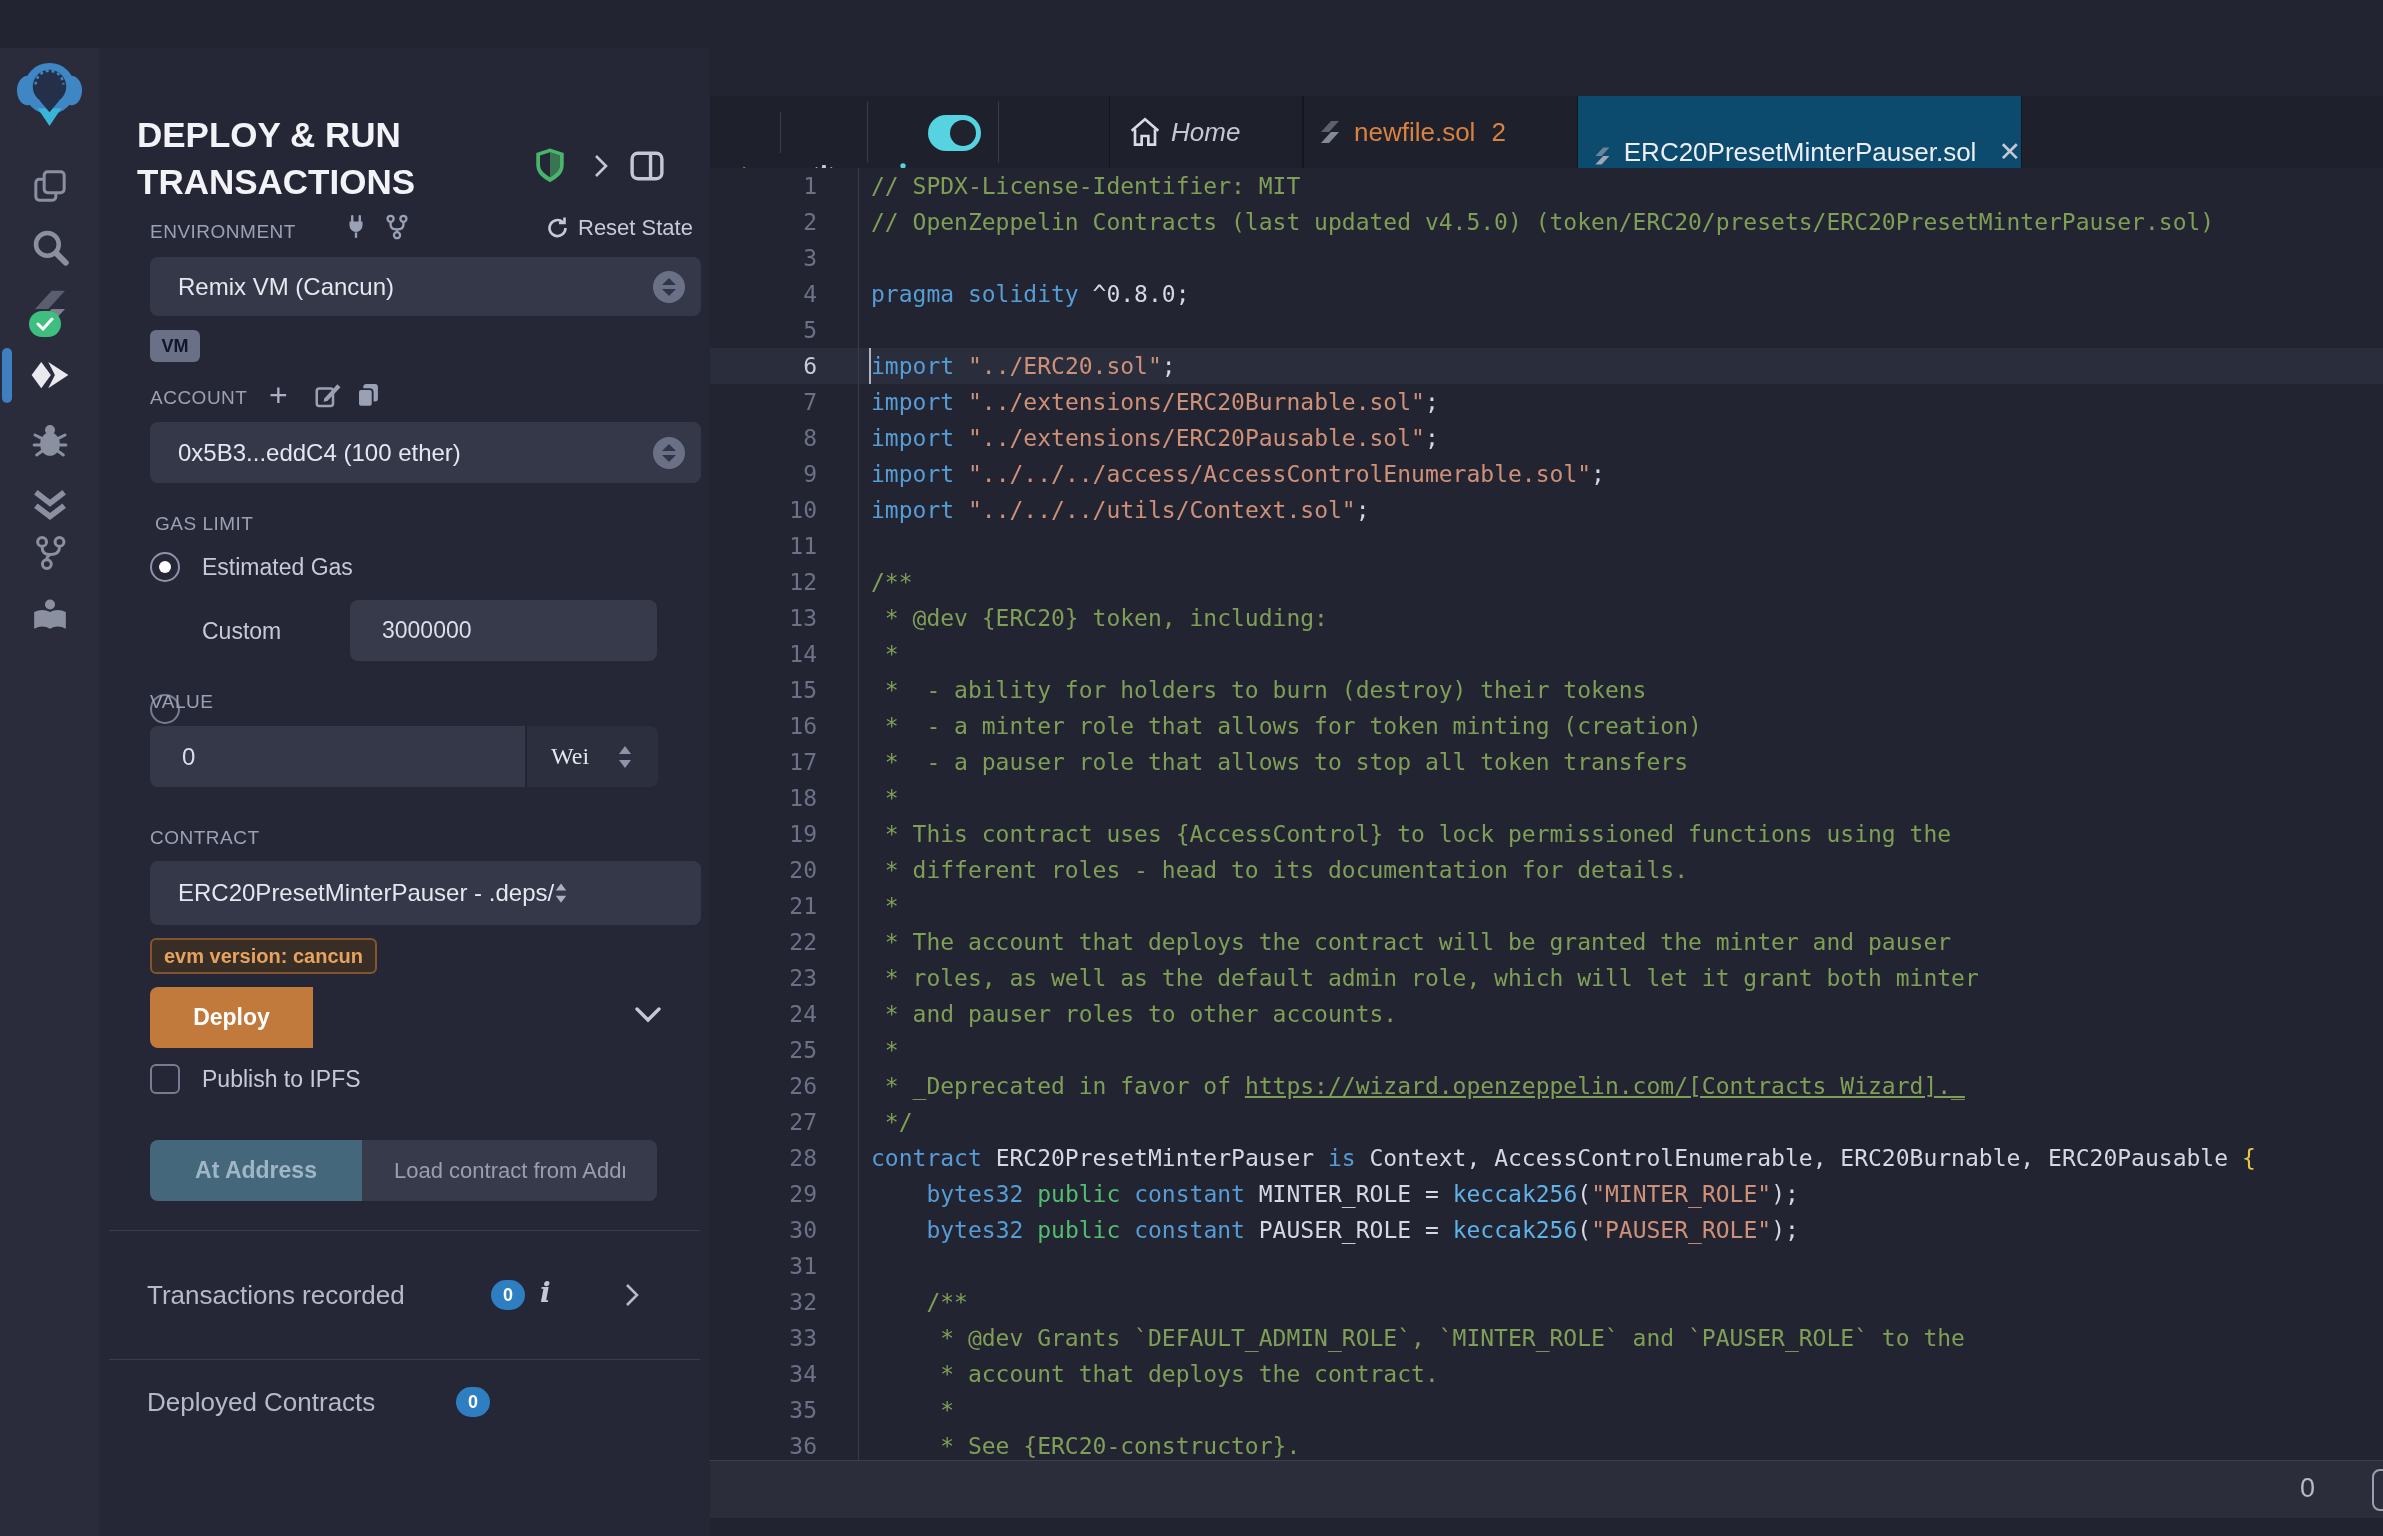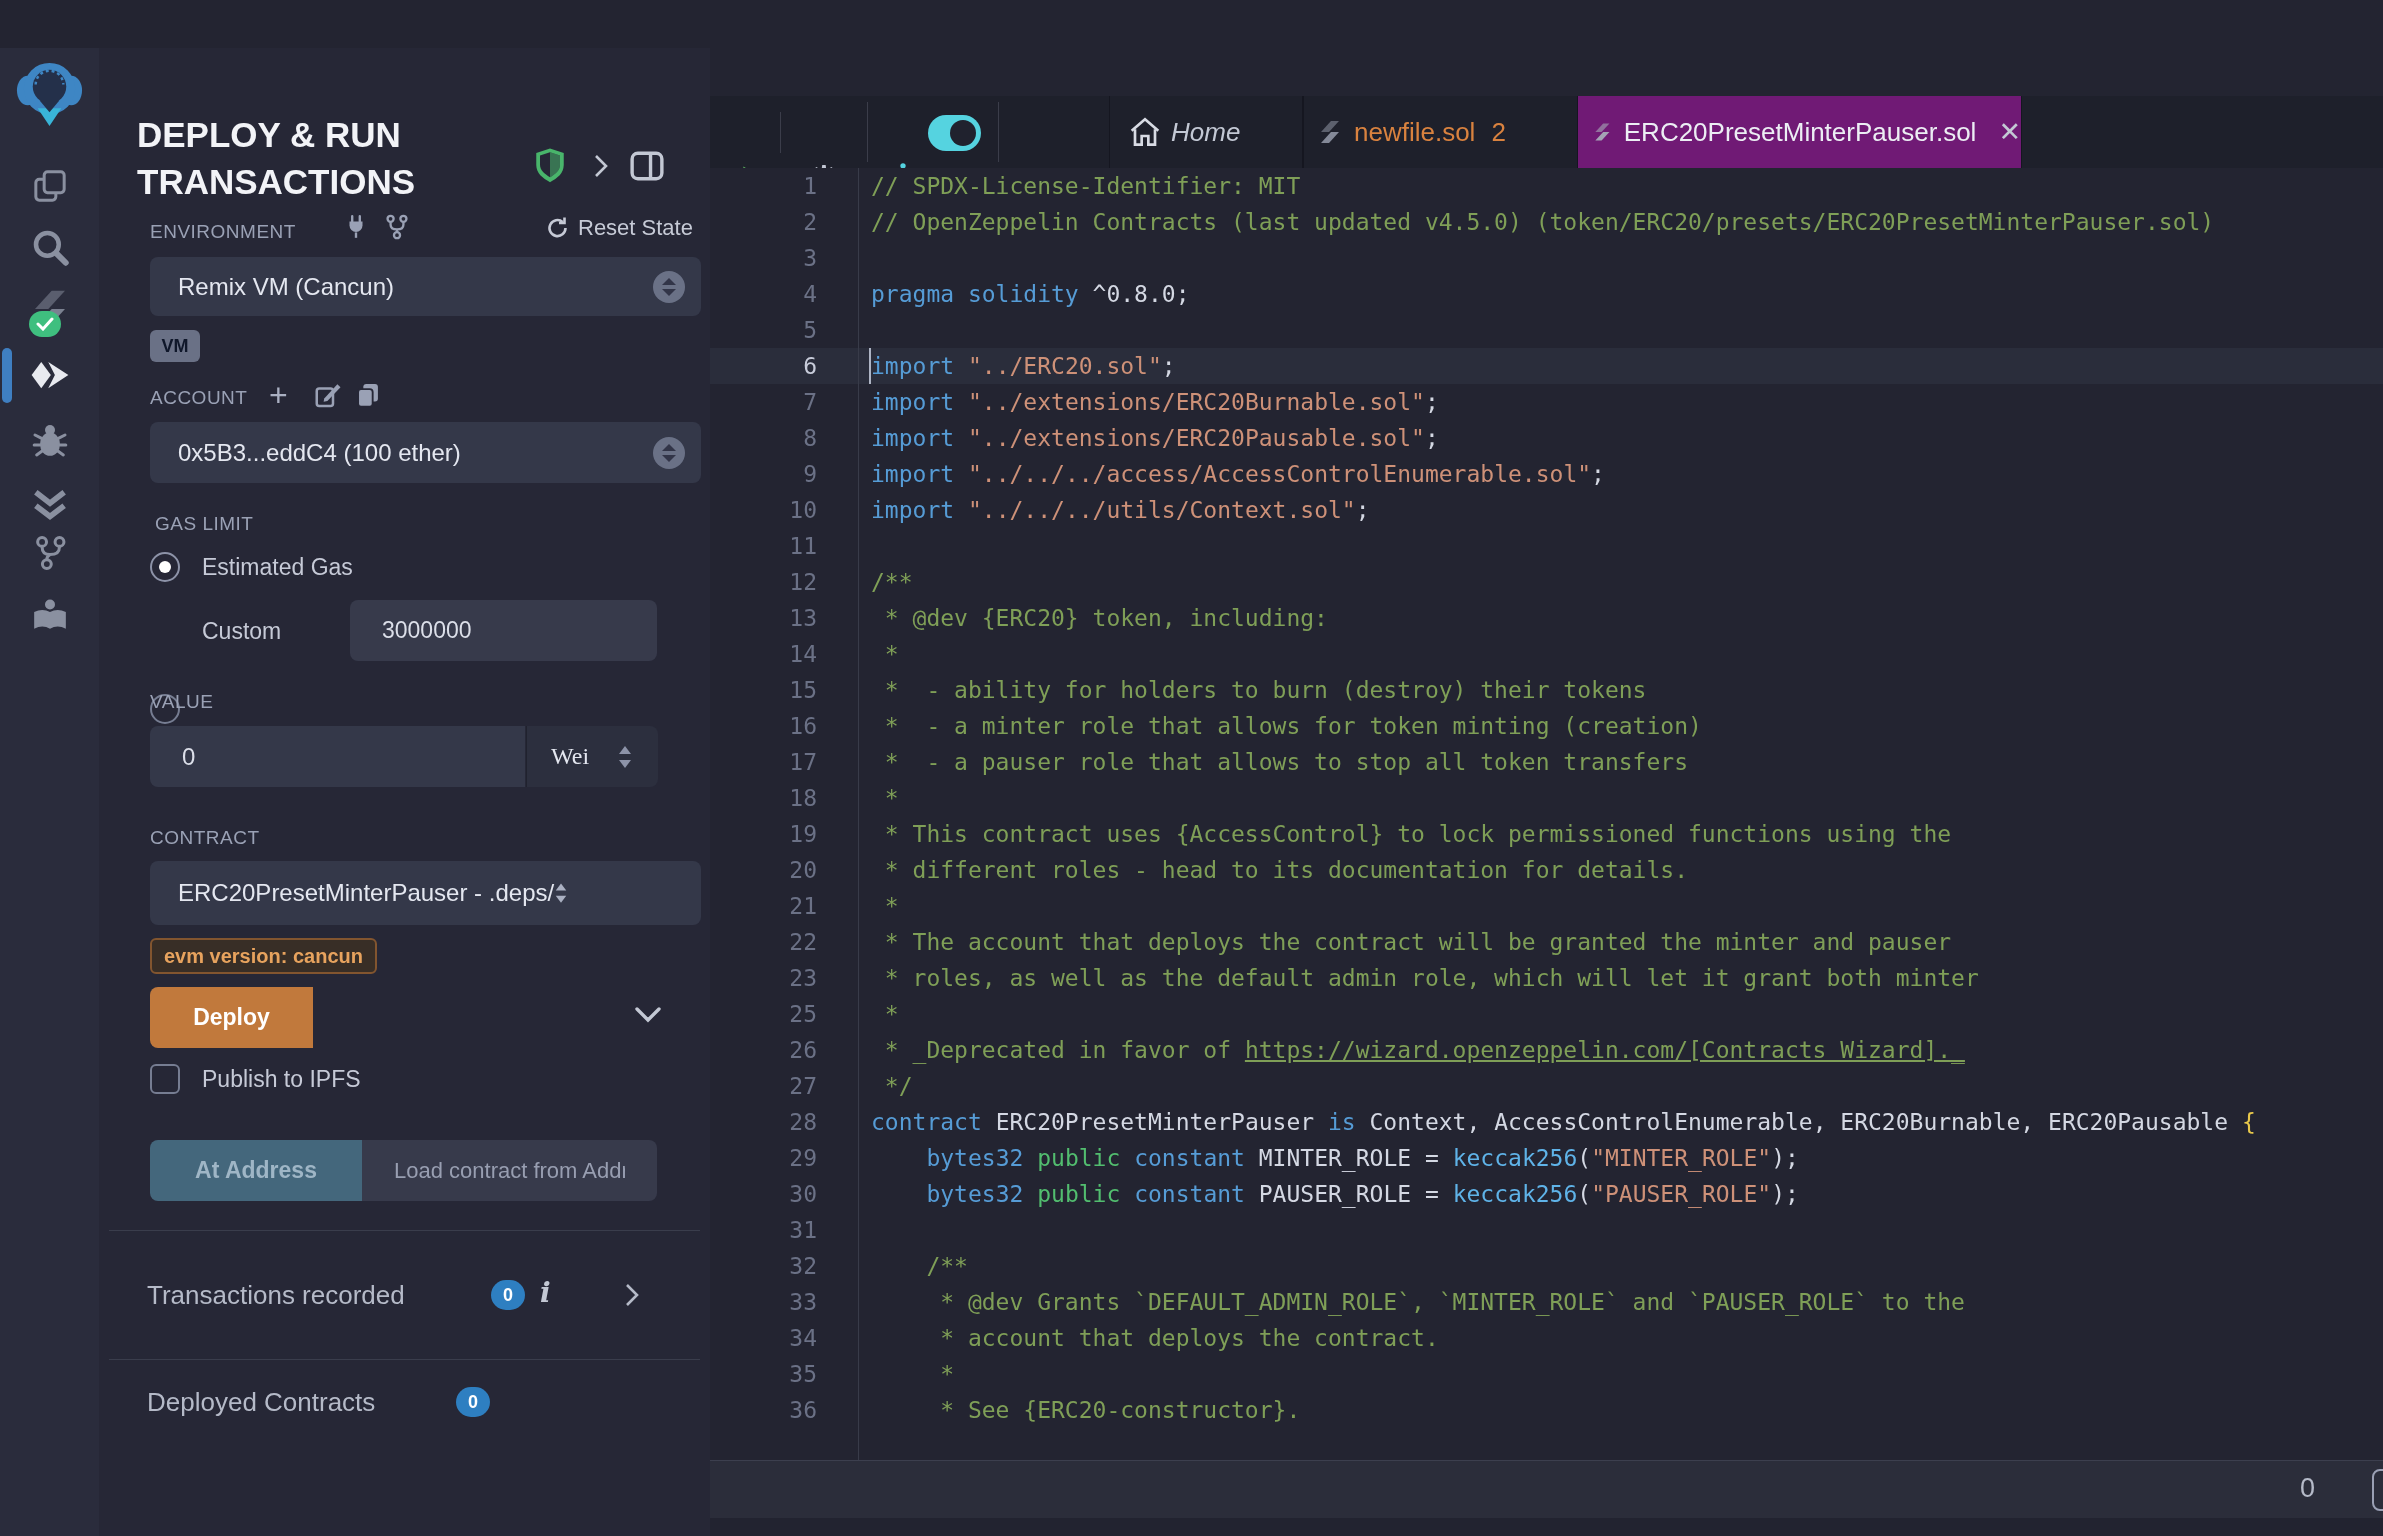--- a/index.html
+++ b/index.html
@@ -42,21 +42,21 @@
                font-weight:700;display:flex;align-items:center;justify-content:center;}
   .checkbox{width:30px;height:30px;border:2px solid #767d92;border-radius:6px;box-sizing:border-box;}
 
   
   .region{left:710px;top:0;width:1674px;height:1537px;background:#232431;}
   .topbar{left:0;top:0;width:1674px;height:72px;background:#1e202b;border-bottom:1px solid #161722;}
   .tsep{position:absolute;top:16px;width:1px;height:41px;background:#3b3d4a;}
   .tsep.tall{top:6px;height:60px;}
   .tab{position:absolute;top:0;height:72px;display:flex;align-items:center;border-left:1px solid #151620;
        border-right:1px solid #151620;font-size:26px;color:#c3c8d4;}
-  .tab.active{background:#701a75;color:#eceef4;}
+  .tab.active{background:#0c4a6e;color:#eceef4;align-items:flex-end;}
   .toggle{position:absolute;width:53px;height:36px;border-radius:18px;background:#55d3e0;}
   .toggle .knob{position:absolute;right:5px;top:5px;width:26px;height:26px;border-radius:50%;background:#20222e;}
 
   .code{left:0;top:72px;width:1674px;height:1292px;overflow:hidden;background:#232431;}
   .code .gutterline{position:absolute;left:148px;top:0;height:1292px;width:1px;background:#383b49;}
   .code-line{display:flex;height:36px;line-height:36px;white-space:pre;
              font-family:"DejaVu Sans Mono",monospace;font-size:23px;}
   .code-line.current{background:#2a2d3b;}
   .ln-num{flex:none;width:107px;text-align:right;color:#6b7186;}
   .code-line.current .ln-num{color:#c8ccda;}
@@ -394,20 +394,21 @@
           <div class="code-line"><span class="ln-num">14</span><span class="ln-txt"><span class="tok-cm"> *</span></span></div>
           <div class="code-line"><span class="ln-num">15</span><span class="ln-txt"><span class="tok-cm"> *  - ability for holders to burn (destroy) their tokens</span></span></div>
           <div class="code-line"><span class="ln-num">16</span><span class="ln-txt"><span class="tok-cm"> *  - a minter role that allows for token minting (creation)</span></span></div>
           <div class="code-line"><span class="ln-num">17</span><span class="ln-txt"><span class="tok-cm"> *  - a pauser role that allows to stop all token transfers</span></span></div>
           <div class="code-line"><span class="ln-num">18</span><span class="ln-txt"><span class="tok-cm"> *</span></span></div>
           <div class="code-line"><span class="ln-num">19</span><span class="ln-txt"><span class="tok-cm"> * This contract uses {AccessControl} to lock permissioned functions using the</span></span></div>
           <div class="code-line"><span class="ln-num">20</span><span class="ln-txt"><span class="tok-cm"> * different roles - head to its documentation for details.</span></span></div>
           <div class="code-line"><span class="ln-num">21</span><span class="ln-txt"><span class="tok-cm"> *</span></span></div>
           <div class="code-line"><span class="ln-num">22</span><span class="ln-txt"><span class="tok-cm"> * The account that deploys the contract will be granted the minter and pauser</span></span></div>
           <div class="code-line"><span class="ln-num">23</span><span class="ln-txt"><span class="tok-cm"> * roles, as well as the default admin role, which will let it grant both minter</span></span></div>
+          <div class="code-line"><span class="ln-num">24</span><span class="ln-txt"><span class="tok-cm"> * and pauser roles to other accounts.</span></span></div>
           <div class="code-line"><span class="ln-num">25</span><span class="ln-txt"><span class="tok-cm"> *</span></span></div>
           <div class="code-line"><span class="ln-num">26</span><span class="ln-txt"><span class="tok-cm"> * _Deprecated in favor of </span><span class="tok-lk">https://wizard.openzeppelin.com/[Contracts Wizard]._</span></span></div>
           <div class="code-line"><span class="ln-num">27</span><span class="ln-txt"><span class="tok-cm"> */</span></span></div>
           <div class="code-line"><span class="ln-num">28</span><span class="ln-txt"><span class="tok-kw">contract</span><span class="tok-pl"> ERC20PresetMinterPauser </span><span class="tok-kw">is</span><span class="tok-pl"> Context, AccessControlEnumerable, ERC20Burnable, ERC20Pausable </span><span class="tok-yb">{</span></span></div>
           <div class="code-line"><span class="ln-num">29</span><span class="ln-txt"><span class="tok-pl">    </span><span class="tok-kw">bytes32</span><span class="tok-pl"> </span><span class="tok-gr">public</span><span class="tok-pl"> </span><span class="tok-kw">constant</span><span class="tok-pl"> MINTER_ROLE = </span><span class="tok-fn">keccak256</span><span class="tok-pl">(</span><span class="tok-st">"MINTER_ROLE"</span><span class="tok-pl">);</span></span></div>
           <div class="code-line"><span class="ln-num">30</span><span class="ln-txt"><span class="tok-pl">    </span><span class="tok-kw">bytes32</span><span class="tok-pl"> </span><span class="tok-gr">public</span><span class="tok-pl"> </span><span class="tok-kw">constant</span><span class="tok-pl"> PAUSER_ROLE = </span><span class="tok-fn">keccak256</span><span class="tok-pl">(</span><span class="tok-st">"PAUSER_ROLE"</span><span class="tok-pl">);</span></span></div>
           <div class="code-line"><span class="ln-num">31</span><span class="ln-txt"></span></div>
           <div class="code-line"><span class="ln-num">32</span><span class="ln-txt"><span class="tok-cm">    /**</span></span></div>
           <div class="code-line"><span class="ln-num">33</span><span class="ln-txt"><span class="tok-cm">     * @dev Grants `DEFAULT_ADMIN_ROLE`, `MINTER_ROLE` and `PAUSER_ROLE` to the</span></span></div>
           <div class="code-line"><span class="ln-num">34</span><span class="ln-txt"><span class="tok-cm">     * account that deploys the contract.</span></span></div>

